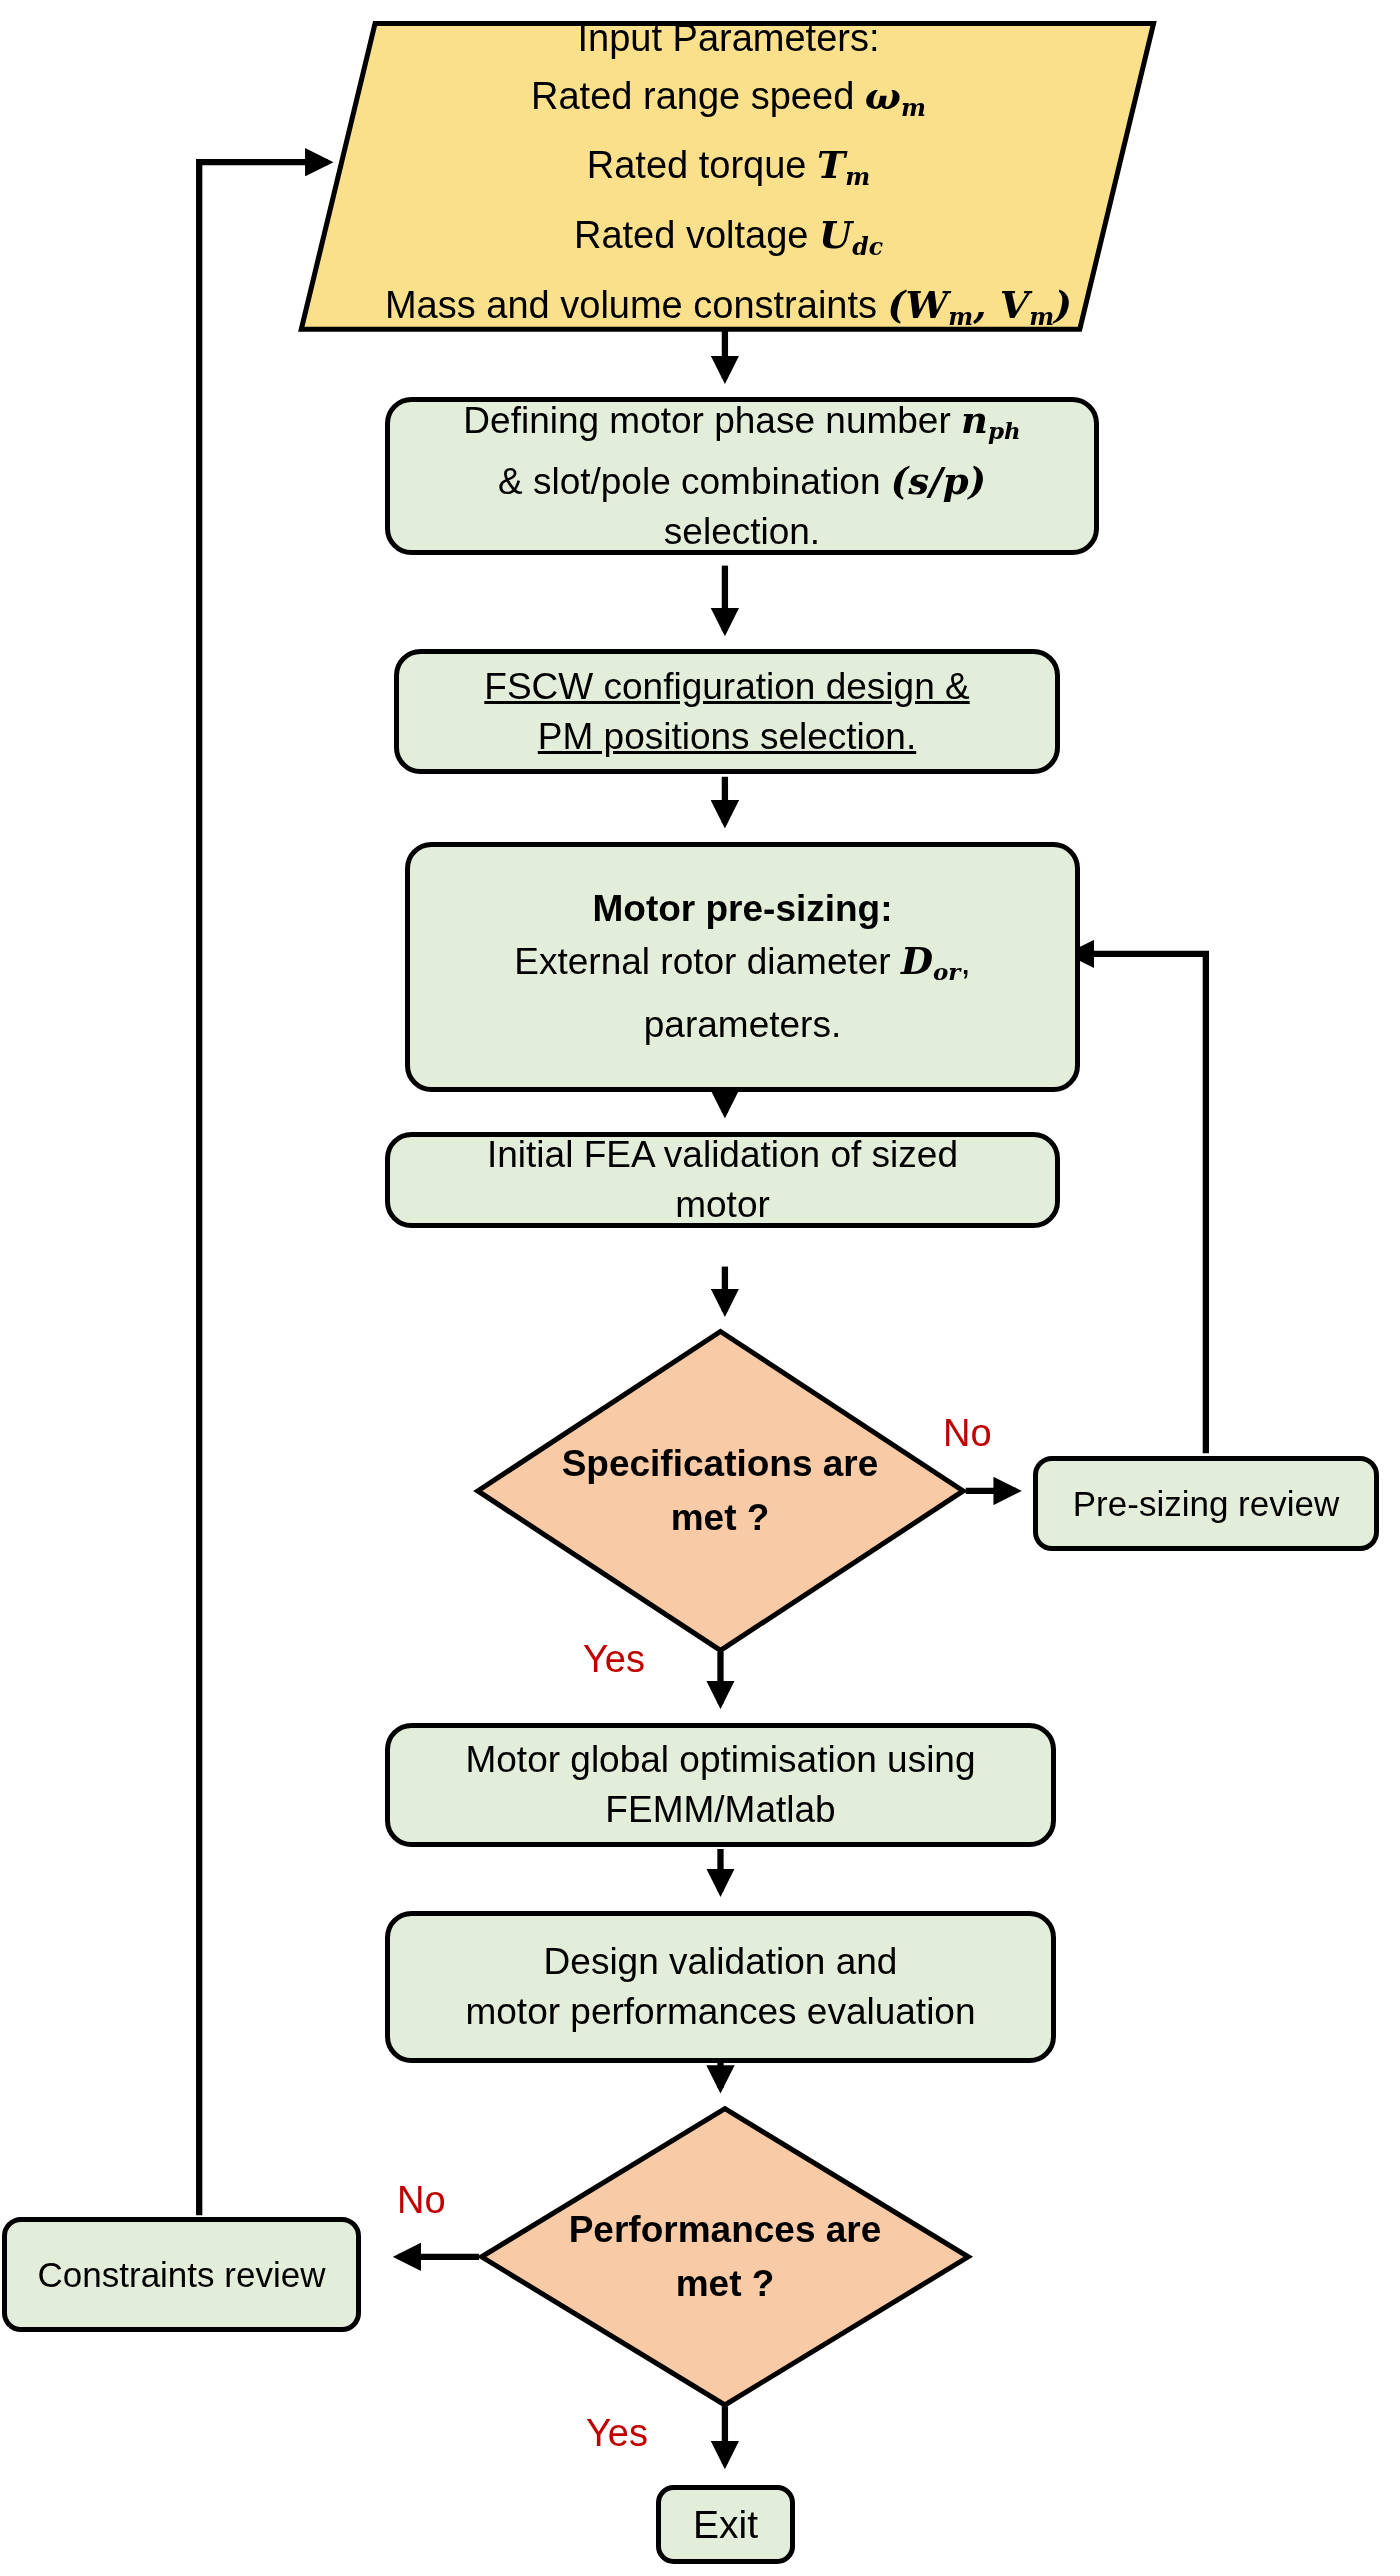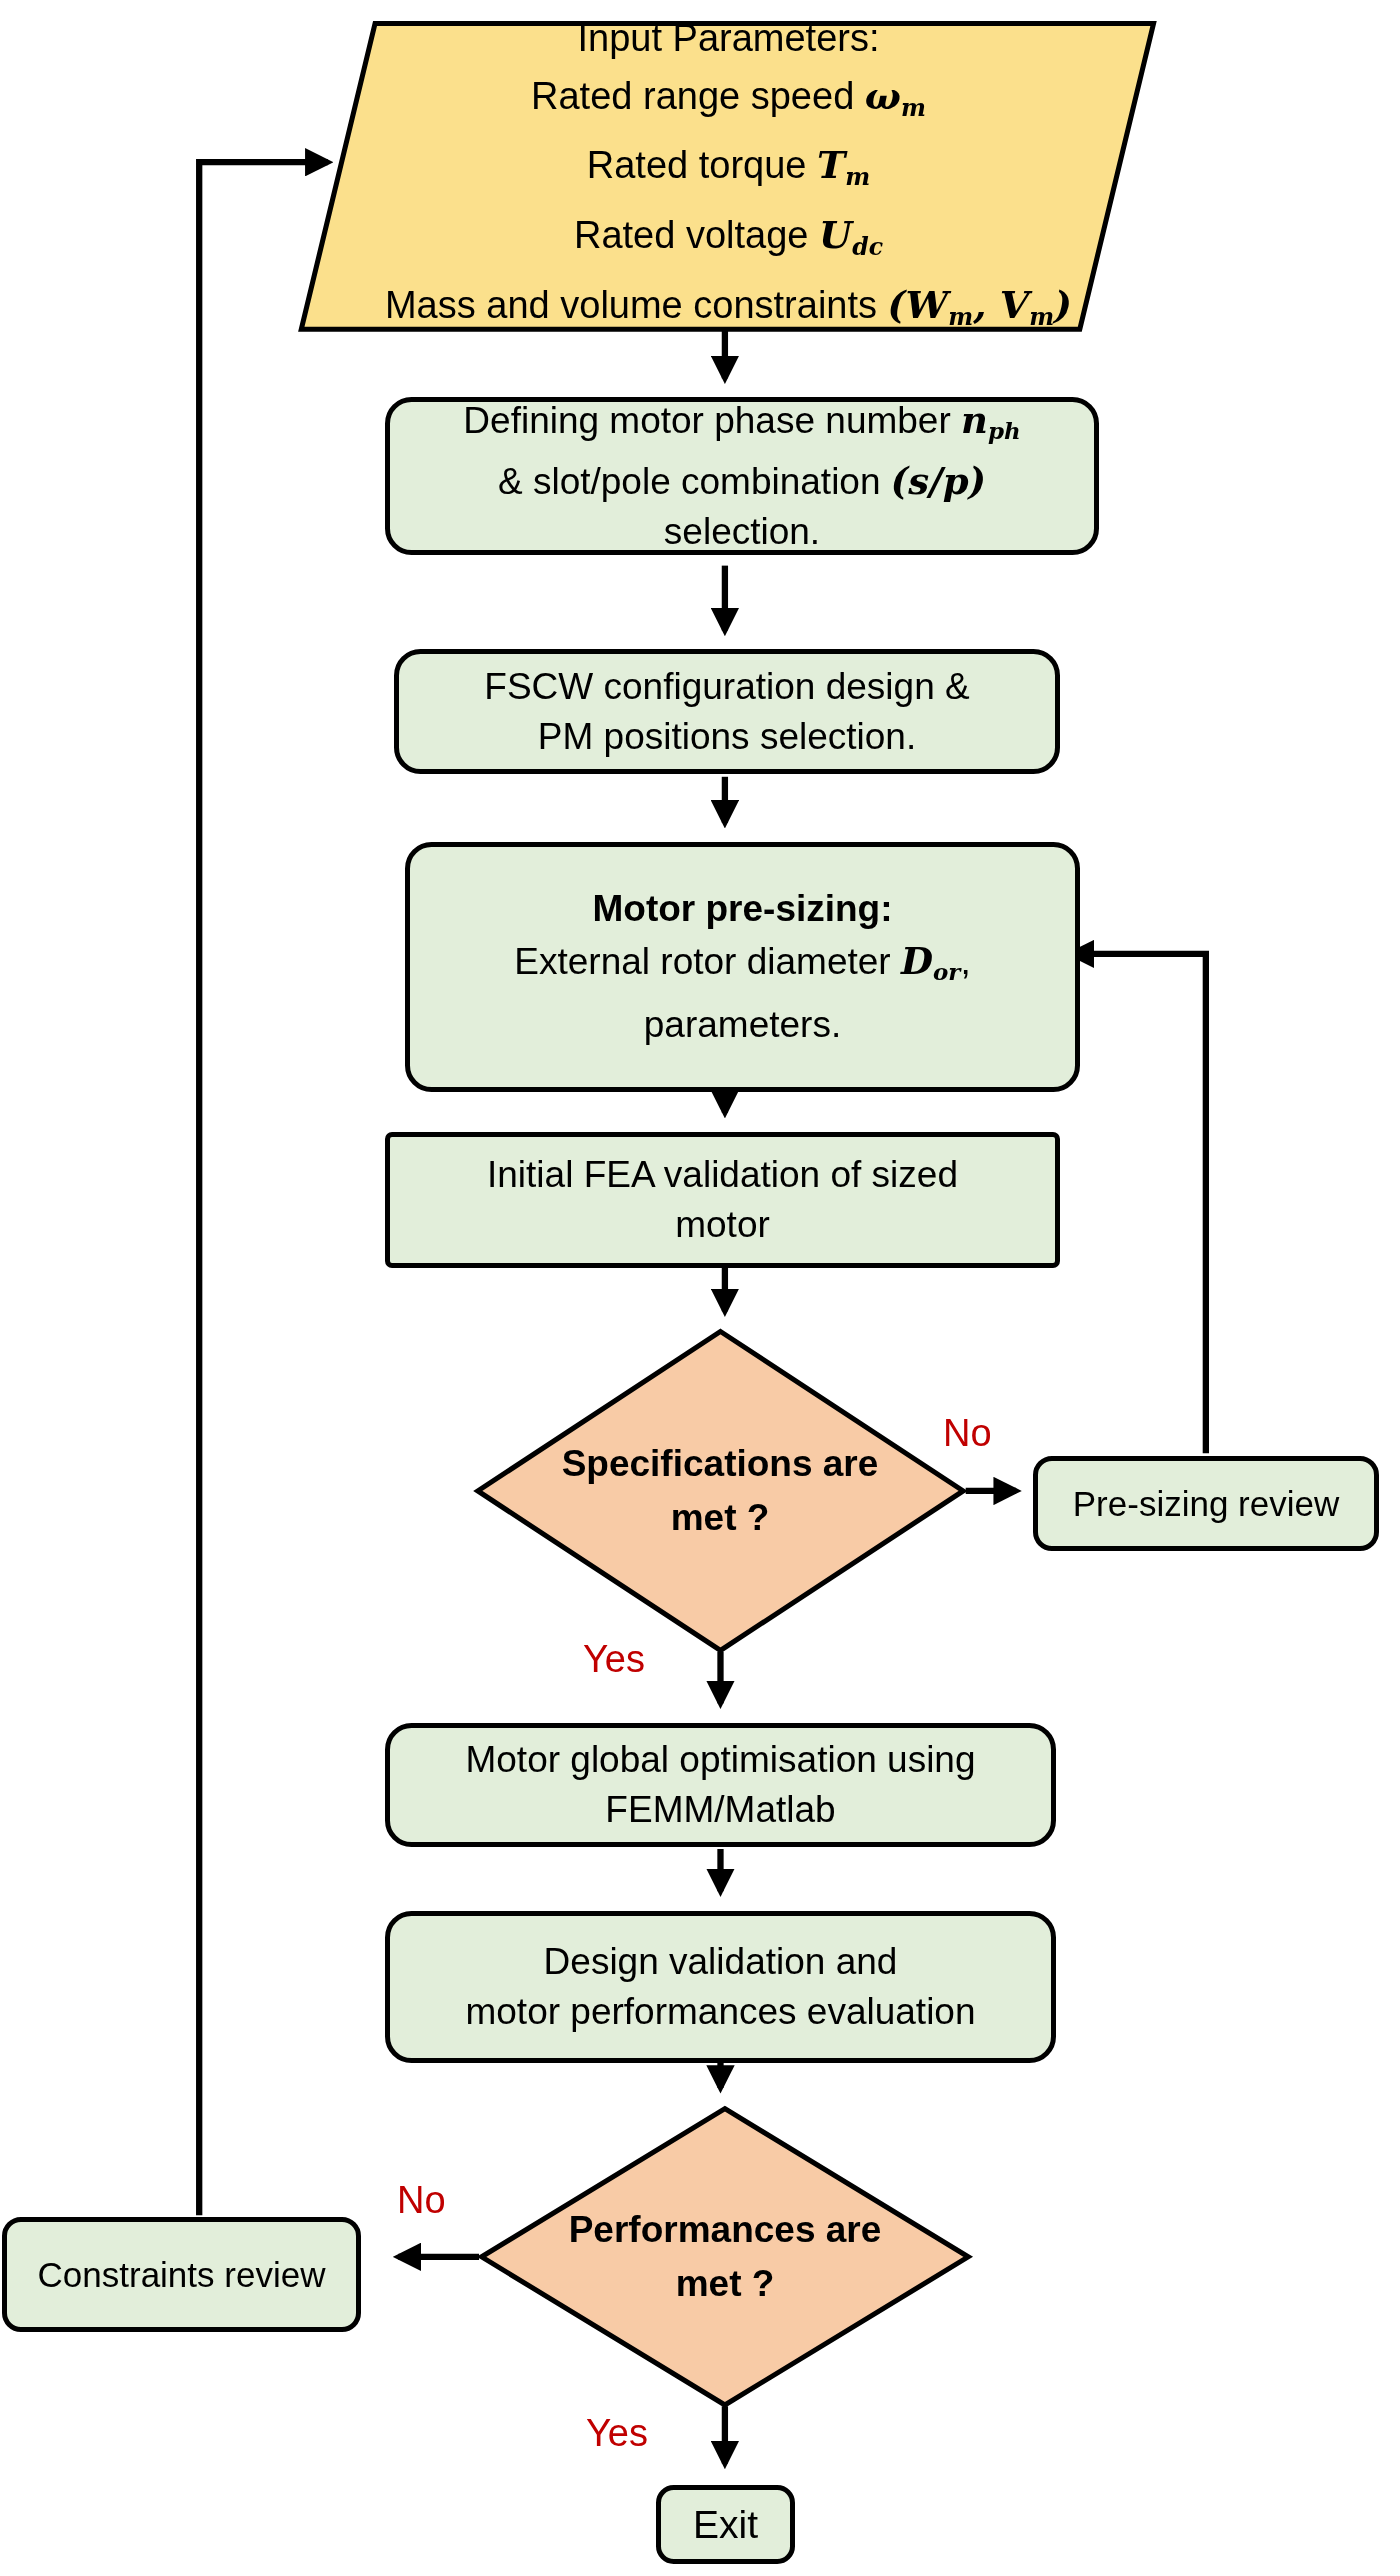--- a/index.html
+++ b/index.html
@@ -18,23 +18,23 @@
   .greenbox{background:var(--green,#E2EEDA);border:5px solid var(--line,#000);border-radius:26.5px;}
   .smallbox{border-radius:19px;font-size:35px;}
   .overlay{background:transparent;border:none;}
   .bold{font-weight:bold;}
   .lbl{position:absolute;color:var(--red,#C00000);font-size:38px;line-height:40px;}
   .v{font-family:"DejaVu Serif",serif;font-style:italic;font-weight:bold;}
   .sub{font-family:"DejaVu Serif",serif;font-style:italic;font-weight:bold;font-size:0.62em;vertical-align:-0.28em;}
   
   #n-input   {left:328px;  top:35px;   width:801px; height:284px; font-size:38px; line-height:58px;}
   #n-phase   {left:385px;  top:397px;  width:714px; height:158px;}
-  #n-fscw    {left:394px;  top:649px; width:666px; height:125px;}
+  #n-fscw    {left:394px;  top:649px; width:666px; height:125px;text-decoration:underline;}
   #n-presize {left:405px;  top:842px; width:675px; height:250px; line-height:52px;align-items:center;}
-  #n-fea     {left:385px;  top:1132px; width:675px; height:136px;border-radius:7px;}
+  #n-fea     {left:385px;  top:1132px; width:675px; height:96px;}
   #n-d1      {left:531px;  top:1396px; width:378px;  height:189px; line-height:54px;}
   #n-review1 {left:1033px; top:1456px; width:346px;  height:95px;}
   #n-opt     {left:385px;  top:1723px; width:671px; height:124px;}
   #n-valid   {left:385px;  top:1911px; width:671px; height:152px;}
   #n-d2      {left:536px;  top:2162px; width:378px;  height:189px; line-height:54px;}
   #n-review2 {left:2px;   top:2217px; width:359px;  height:115px;}
   #n-exit    {left:656px; top:2485px; width:139px;  height:79px; border-radius:17.7px; font-size:39px;}
   #lbl-no1 {left:943px; top:1413px;}
   #lbl-yes1{left:583px;  top:1639px;}
   #lbl-no2 {left:397px;  top:2180px;}

